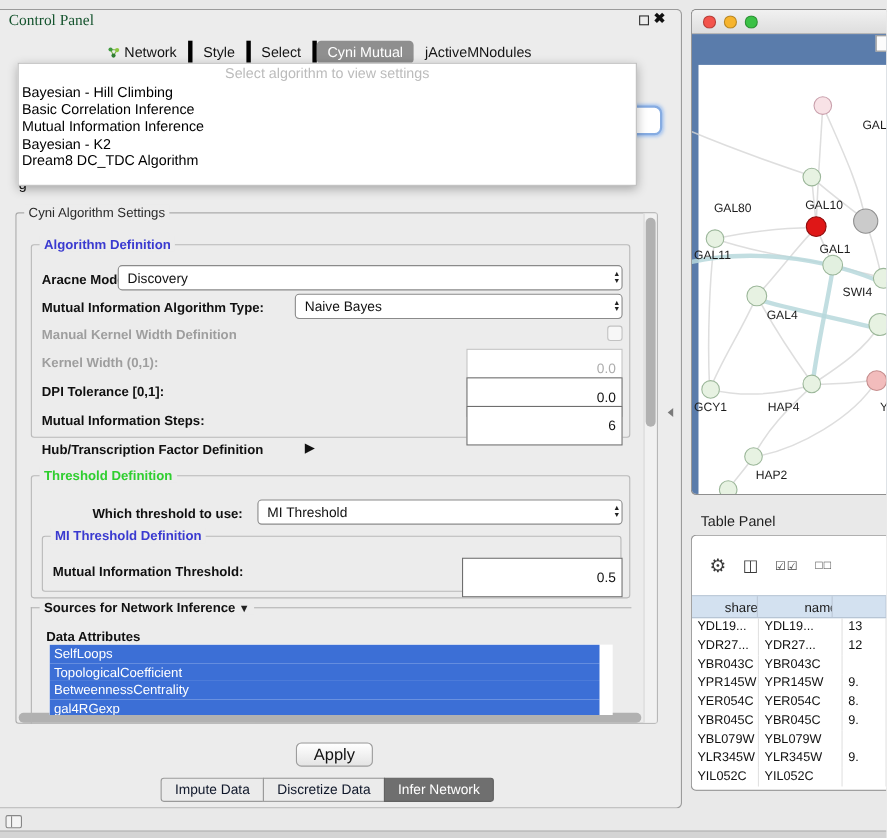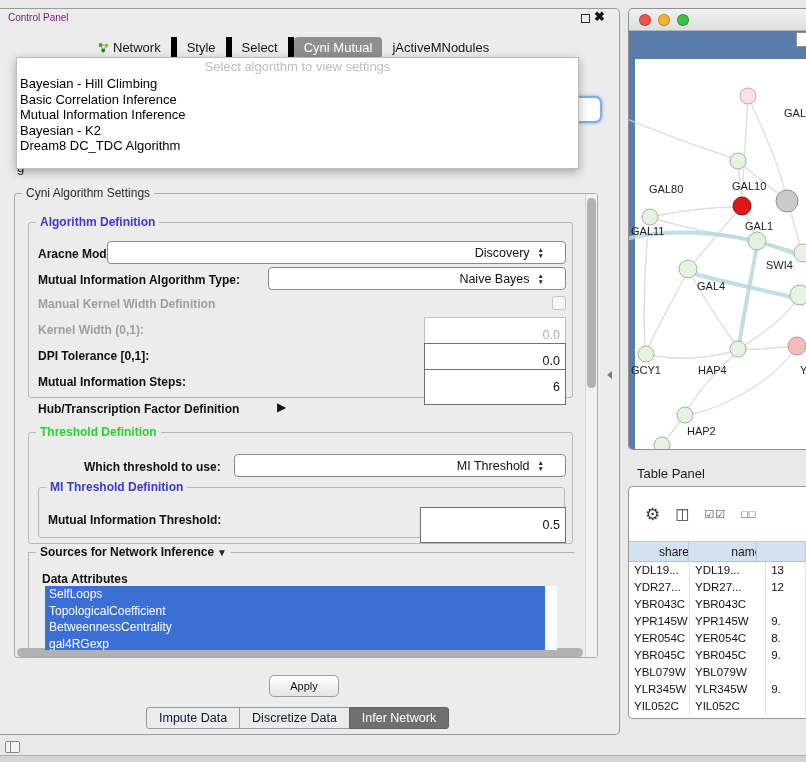--- a/index.html
+++ b/index.html
@@ -3,27 +3,27 @@
 <meta charset="utf-8">
 <style>
   * { box-sizing: border-box; margin: 0; padding: 0; }
   body { font-family: "Liberation Sans", sans-serif; background:#e9e9e9; }
   .root { position:relative; width:806px; height:762px; background:#e9e9e9; overflow:hidden; }
   .abs { position:absolute; }
 
   
   .panel { left:0; top:8px; width:620px; height:727px; background:#ececec;
            border:1px solid #9b9b9b; border-left:none; border-radius:0 5px 5px 0; }
-  .win-title { left:8px; top:12px; font-size:10px; color:#701a75; }
+  .win-title { left:8px; top:12px; font-size:14px; color:#14532d;font-family:Liberation Serif, serif; }
   .float-box { left:581px; top:14px; width:9px; height:9px; border:1px solid #2e2e2e; background:transparent; }
   .close-x { left:594px; top:9px; font-size:13px; font-weight:bold; color:#111; cursor:default; }
 
   .tabbar { left:88px; top:36px; display:flex; align-items:center; height:22px; }
   .tab { display:flex; align-items:center; gap:4px; padding:3px 10px; font-size:13px; color:#141414; cursor:default; }
-  .tab:not(.sel) { border-right:6px solid #000000; }
+  .tab:not(.sel) { border-right:4px solid #000000; }
   .tab:last-child { border-right:none; }
   .tab.sel { background:#8f8f8f; color:#fff; border-radius:4px; border-right:none; }
   .net-ico { display:inline-flex; }
 
   
   .popup { left:16px; top:57px; width:563px; height:112px; background:#fff;
            border:1px solid #bdbdbd; box-shadow:0 3px 9px rgba(0,0,0,.3); z-index:30; }
   .popup-prompt { text-align:center; color:#bcbcbc; font-size:13px; line-height:18px; }
   .popup-item { font-size:13px; line-height:15.6px; padding-left:3px; color:#000; cursor:default; white-space:nowrap; }
   .popup-item.bold { font-weight:bold; }
@@ -36,39 +36,39 @@
   .gtitle { background:#ececec; padding:0 4px; font-size:12px; white-space:nowrap; }
   .t-plain { color:#2b2b2b; }
   .t-blue { color:#3a3ad0; font-weight:bold; }
   .t-green { color:#2fce2f; font-weight:bold; }
   .t-black { color:#111; font-weight:bold; }
 
   .lbl { font-size:12px; font-weight:bold; color:#101010; white-space:nowrap; }
   .lbl.dis { color:#9e9e9e; }
 
   .combo { height:23px; background:#fff; border:1px solid #8a8a8a; border-radius:4px;
-           display:flex; align-items:center; justify-content:flex-end;
-           padding:0 21px 0 8px; font-size:12.5px; color:#111; }
+           display:flex; align-items:center; justify-content:space-between;
+           padding:0 1px 0 8px; font-size:12.5px; color:#111; }
   .combo .arr { display:flex; flex-direction:column; align-items:center; margin-left:8px; }
   .combo .arr span { font-size:6.5px; line-height:5.5px; color:#222; }
 
   .field { height:36px; background:#fff; border:1px solid #6e6e6e; font-size:12.5px; color:#111;
            display:flex; align-items:center; justify-content:flex-end; padding-right:5px; }
   .field.dis { border-color:#c0c0c0; color:#adadad; }
   .cb { width:14px; height:14px; border:1px solid #c2c2c2; background:#f7f7f7; border-radius:3px; }
 
   .vscroll { background:#f1f1f1; border-left:1px solid #d6d6d6; }
   .thumb { position:absolute; background:#b1b1b1; border-radius:5px; }
 
   .attr-list { background:#fff; overflow:hidden; }
   .attr-item { width:500px; height:16.5px; line-height:16.5px; background:#3c6fd6; color:#fff;
                font-size:12px; padding-left:4px; white-space:nowrap; overflow:hidden; }
 
   .btn { border:1px solid #9c9c9c; border-radius:5px; background:linear-gradient(#ffffff,#e4e4e4);
-         font-size:11px; color:#111; display:flex; align-items:center; justify-content:center; }
+         font-size:15px; color:#111; display:flex; align-items:center; justify-content:center; }
 
   .btabs { display:flex; }
   .btab { border:1px solid #9a9a9a; background:#ebebeb; font-size:12.5px; padding:3px 12px;
           margin-left:-1px; color:#0f172a; white-space:nowrap; }
   .btab:first-child { border-radius:3px 0 0 3px; margin-left:0; }
   .btab:last-child { border-radius:0 3px 3px 0; }
   .btab.sel { background:#6f6f6f; color:#fff; border-color:#616161; }
 
   .arrow-right { font-size:12px; color:#111; }
   .arrow-down { font-size:10px; color:#222; margin-left:3px; }

